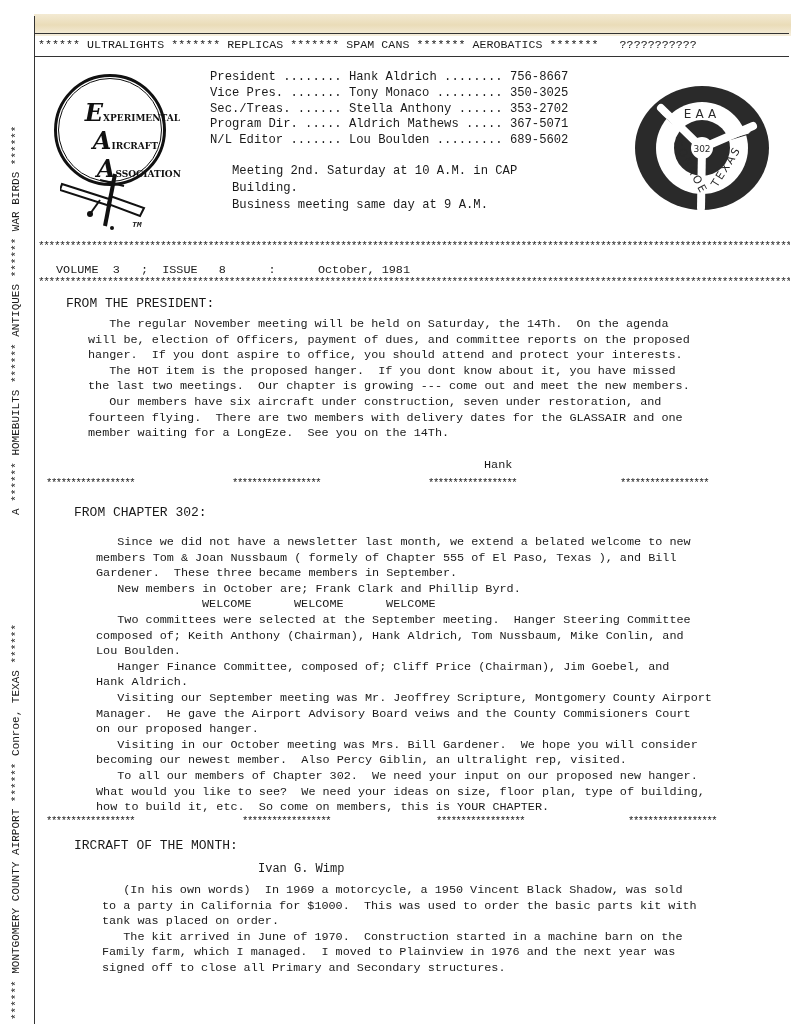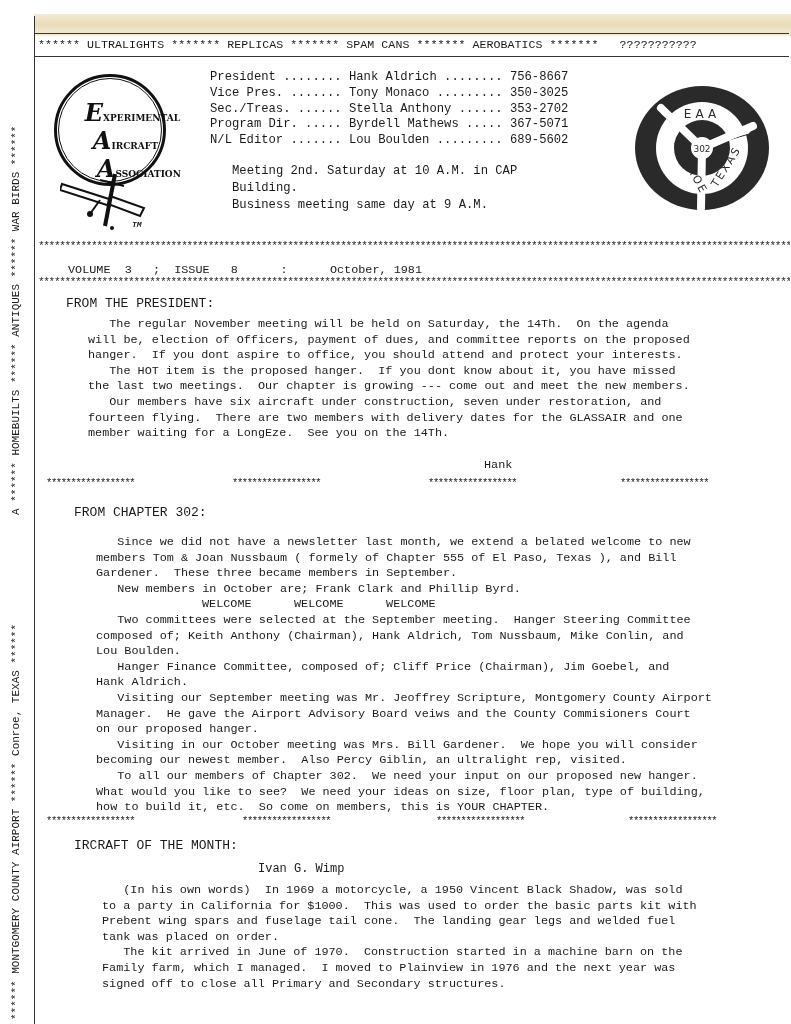--- a/index.html
+++ b/index.html
@@ -31,21 +31,21 @@
   .officer-row { white-space: pre; height: 15.8px; }
   .meeting {
     position: absolute; left: 232px; top: 163px;
     font-size: 12.2px; line-height: 17px;
   }
   .meeting div { white-space: pre; }
   .stars-full {
     position: absolute; left: 38px; width: 752px; overflow: hidden;
     font-size: 11px; white-space: nowrap; letter-spacing: -1.3px; color: #222;
   }
-  .volume { position: absolute; left: 68px; top: 263px; font-size: 11.8px; white-space: pre; }
+  .volume { position: absolute; left: 56px; top: 263px; font-size: 11.8px; white-space: pre; }
   .heading { position: absolute; font-size: 13px; white-space: pre; }
   .para { position: absolute; font-size: 11.8px; line-height: 15.6px; }
   .para div { white-space: pre; }
   .sig { position: absolute; left: 484px; top: 458px; font-size: 11.8px; }
   .star-seg {
     position: absolute; font-size: 10.5px; white-space: pre;
     letter-spacing: -1.4px; color: #222;
   }
   .welcome { position: absolute; left: 202px; top: 597px; font-size: 11.8px; white-space: pre; }
   .member-name { position: absolute; left: 258px; top: 862px; font-size: 12px; white-space: pre; }
@@ -106,21 +106,21 @@
       <circle cx="52" cy="58" r="2" fill="#111"></circle>
       <line x1="30" y1="44" x2="40" y2="30" stroke="#111" stroke-width="2"></line>
     </svg>
     <div class="tm">TM</div>
   </div>
 
   <div class="officers">
     <div class="officer-row"><span>President ........</span> <span>Hank Aldrich ........</span> <span>756-8667</span></div>
     <div class="officer-row"><span>Vice Pres. .......</span> <span>Tony Monaco .........</span> <span>350-3025</span></div>
     <div class="officer-row"><span>Sec./Treas. ......</span> <span>Stella Anthony ......</span> <span>353-2702</span></div>
-    <div class="officer-row"><span>Program Dir. .....</span> <span>Byrdell Mathews .....</span> <span>367-5071</span></div>
+    <div class="officer-row"><span>Program Dir. .....</span> <span>Aldrich Mathews .....</span> <span>367-5071</span></div>
     <div class="officer-row"><span>N/L Editor .......</span> <span>Lou Boulden .........</span> <span>689-5602</span></div>
   </div>
 
   <div class="meeting">
     <div>Meeting 2nd. Saturday at 10 A.M. in CAP</div>
     <div>Building.</div>
     <div>Business meeting same day at 9 A.M.</div>
   </div>
 
   <div class="badge">
@@ -196,20 +196,19 @@
   <div class="star-seg" style="left:46px; top:815px;">******************</div>
   <div class="star-seg" style="left:242px; top:815px;">******************</div>
   <div class="star-seg" style="left:436px; top:815px;">******************</div>
   <div class="star-seg" style="left:628px; top:815px;">******************</div>
 
   <div class="heading" style="left:74px; top:838px;">IRCRAFT OF THE MONTH:</div>
   <div class="member-name">Ivan G. Wimp</div>
   <div class="para" style="left:102px; top:883px;">
     <div>   (In his own words)  In 1969 a motorcycle, a 1950 Vincent Black Shadow, was sold</div>
     <div>to a party in California for $1000.  This was used to order the basic parts kit with</div>
-    <div>Prebent wing spars and fuselage tail cone.  The landing gear legs and welded fuel</div>
     <div>tank was placed on order.</div>
     <div>   The kit arrived in June of 1970.  Construction started in a machine barn on the</div>
     <div>Family farm, which I managed.  I moved to Plainview in 1976 and the next year was</div>
     <div>signed off to close all Primary and Secondary structures.</div>
   </div>
 
 </div>
 
 </body></html>

